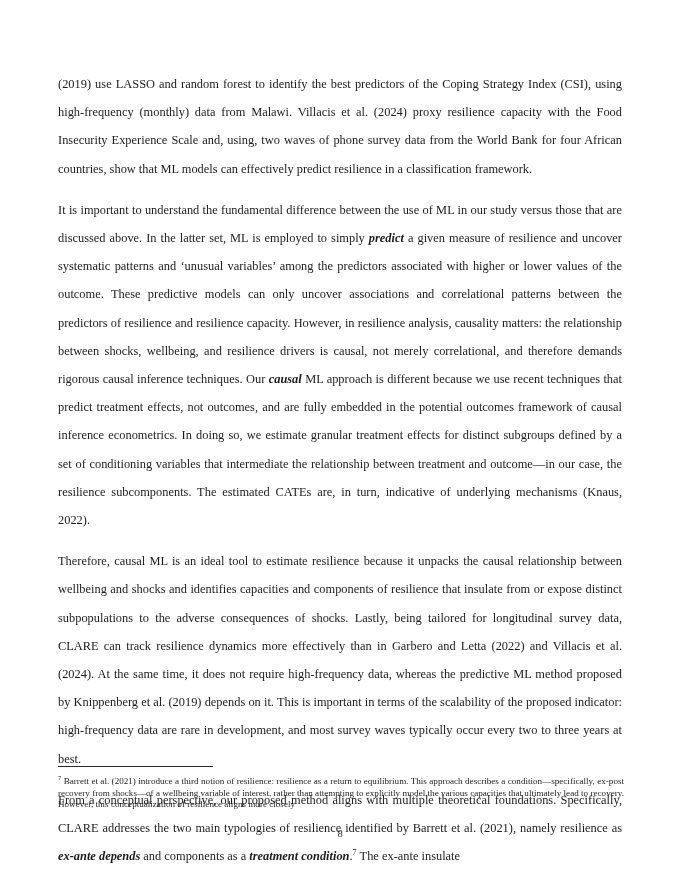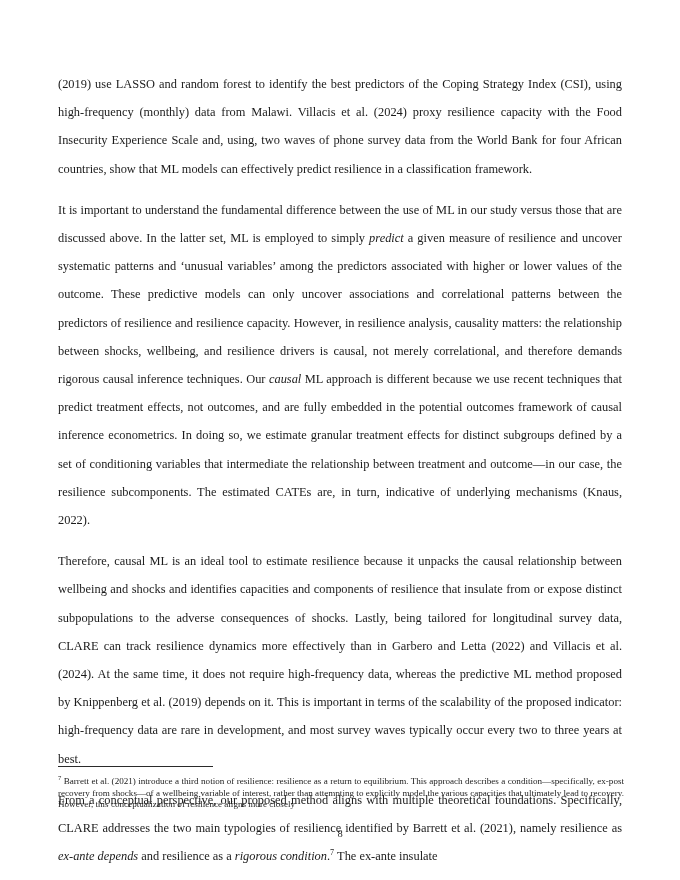--- a/index.html
+++ b/index.html
@@ -38,20 +38,21 @@
     text-align: justify;
     text-justify: inter-word;
     margin: 0 0 13px 0;
     color: #1b1b1b;
     hyphens: none;
   }
   .para:last-child { margin-bottom: 0; }
 
   .para i, .para em {
     font-style: italic;
+    font-weight: bold;
   }
 
   sup.fn-ref {
     font-size: 8.2px;
     vertical-align: super;
     line-height: 0;
   }
 
   #footnote-area {
     position: absolute;
@@ -107,21 +108,21 @@
 
     <p class="para">
       <span>It is important to understand the fundamental difference between the use of ML in our study versus those that are discussed above. In the latter set, ML is employed to simply </span><i>predict</i><span> a given measure of resilience and uncover systematic patterns and ‘unusual variables’ among the predictors associated with higher or lower values of the outcome. These predictive models can only uncover associations and correlational patterns between the predictors of resilience and resilience capacity. However, in resilience analysis, causality matters: the relationship between shocks, wellbeing, and resilience drivers is causal, not merely correlational, and therefore demands rigorous causal inference techniques. Our </span><i>causal</i><span> ML approach is different because we use recent techniques that predict treatment effects, not outcomes, and are fully embedded in the potential outcomes framework of causal inference econometrics. In doing so, we estimate granular treatment effects for distinct subgroups defined by a set of conditioning variables that intermediate the relationship between treatment and outcome—in our case, the resilience subcomponents. The estimated CATEs are, in turn, indicative of underlying mechanisms (Knaus, 2022).</span>
     </p>
 
     <p class="para">
       <span>Therefore, causal ML is an ideal tool to estimate resilience because it unpacks the causal relationship between wellbeing and shocks and identifies capacities and components of resilience that insulate from or expose distinct subpopulations to the adverse consequences of shocks. Lastly, being tailored for longitudinal survey data, CLARE can track resilience dynamics more effectively than in Garbero and Letta (2022) and Villacis et al. (2024). At the same time, it does not require high-frequency data, whereas the predictive ML method proposed by Knippenberg et al. (2019) depends on it. This is important in terms of the scalability of the proposed indicator: high-frequency data are rare in development, and most survey waves typically occur every two to three years at best.</span>
     </p>
 
     <p class="para">
-      <span>From a conceptual perspective, our proposed method aligns with multiple theoretical foundations. Specifically, CLARE addresses the two main typologies of resilience identified by Barrett et al. (2021), namely resilience as </span><i>ex-ante depends</i><span> and resilience as a </span><i>rigorous condition</i><span>.</span><sup class="fn-ref">7</sup><span> The ex-ante insulate</span>
+      <span>From a conceptual perspective, our proposed method aligns with multiple theoretical foundations. Specifically, CLARE addresses the two main typologies of resilience identified by Barrett et al. (2021), namely resilience as </span><i>ex-ante depends</i><span> and components as a </span><i>treatment condition</i><span>.</span><sup class="fn-ref">7</sup><span> The ex-ante insulate</span>
     </p>
 
   </div>
 
   <div id="footnote-area">
     <hr id="footnote-rule">
     <p class="footnote-text">
       <sup>7</sup>
       <span>Barrett et al. (2021) introduce a third notion of resilience: resilience as a return to equilibrium. This approach describes a condition—specifically, ex-post recovery from shocks—of a wellbeing variable of interest, rather than attempting to explicitly model the various capacities that ultimately lead to recovery. However, this conceptualization of resilience aligns more closely</span>
     </p>

